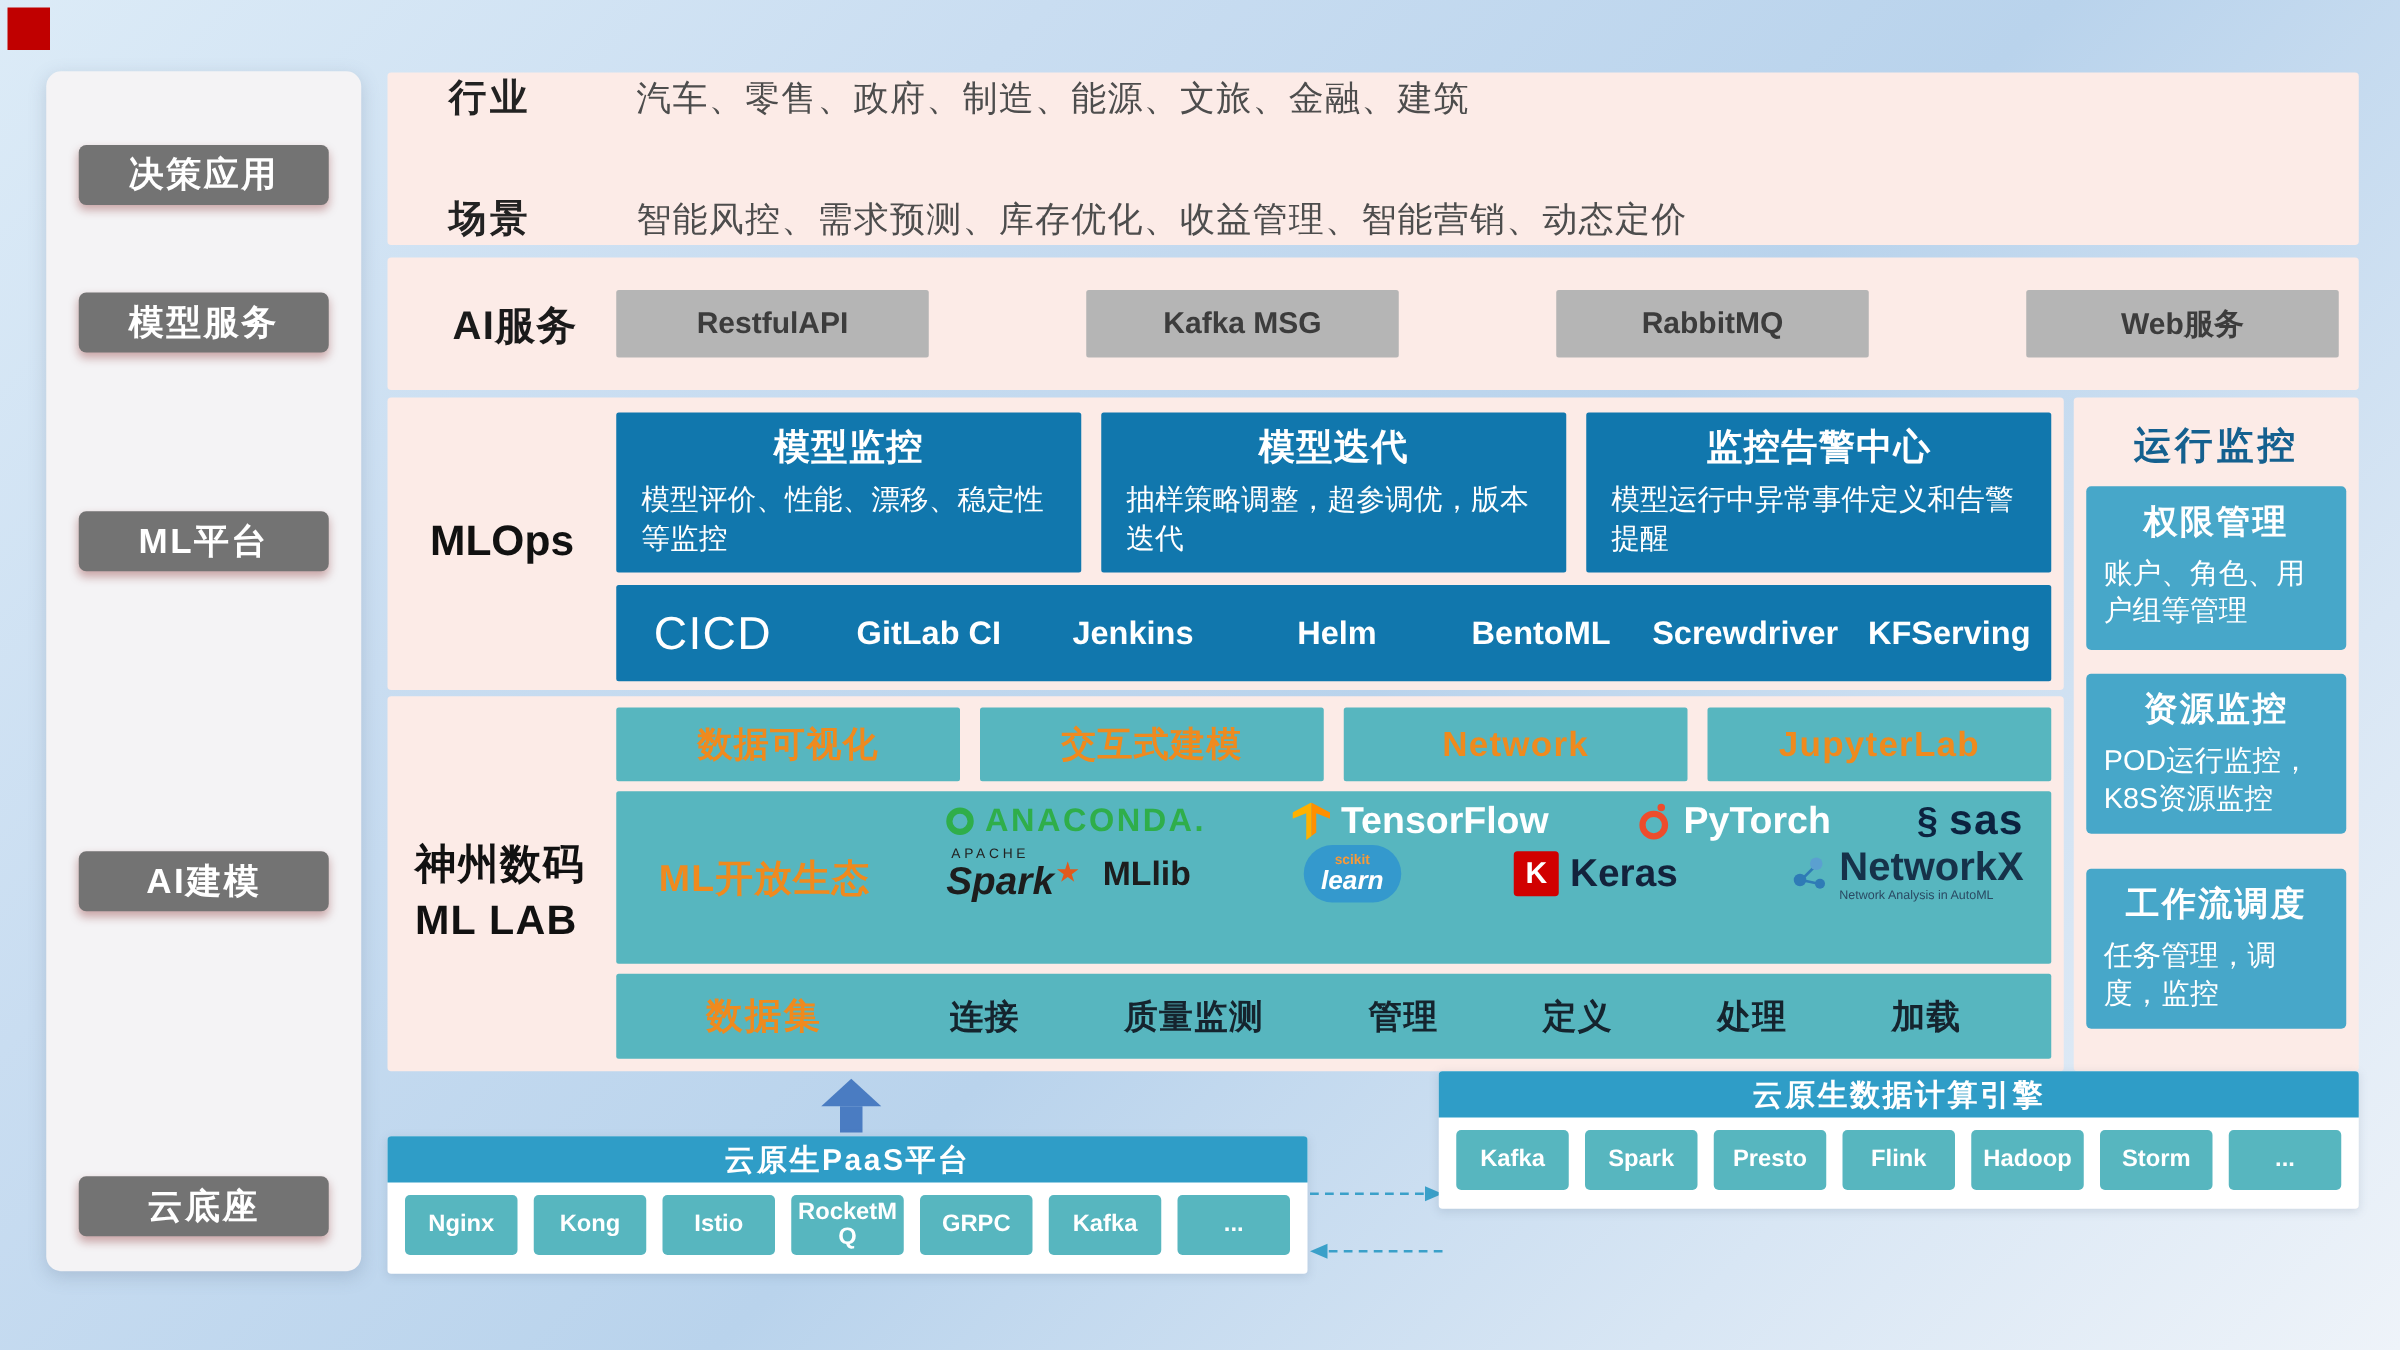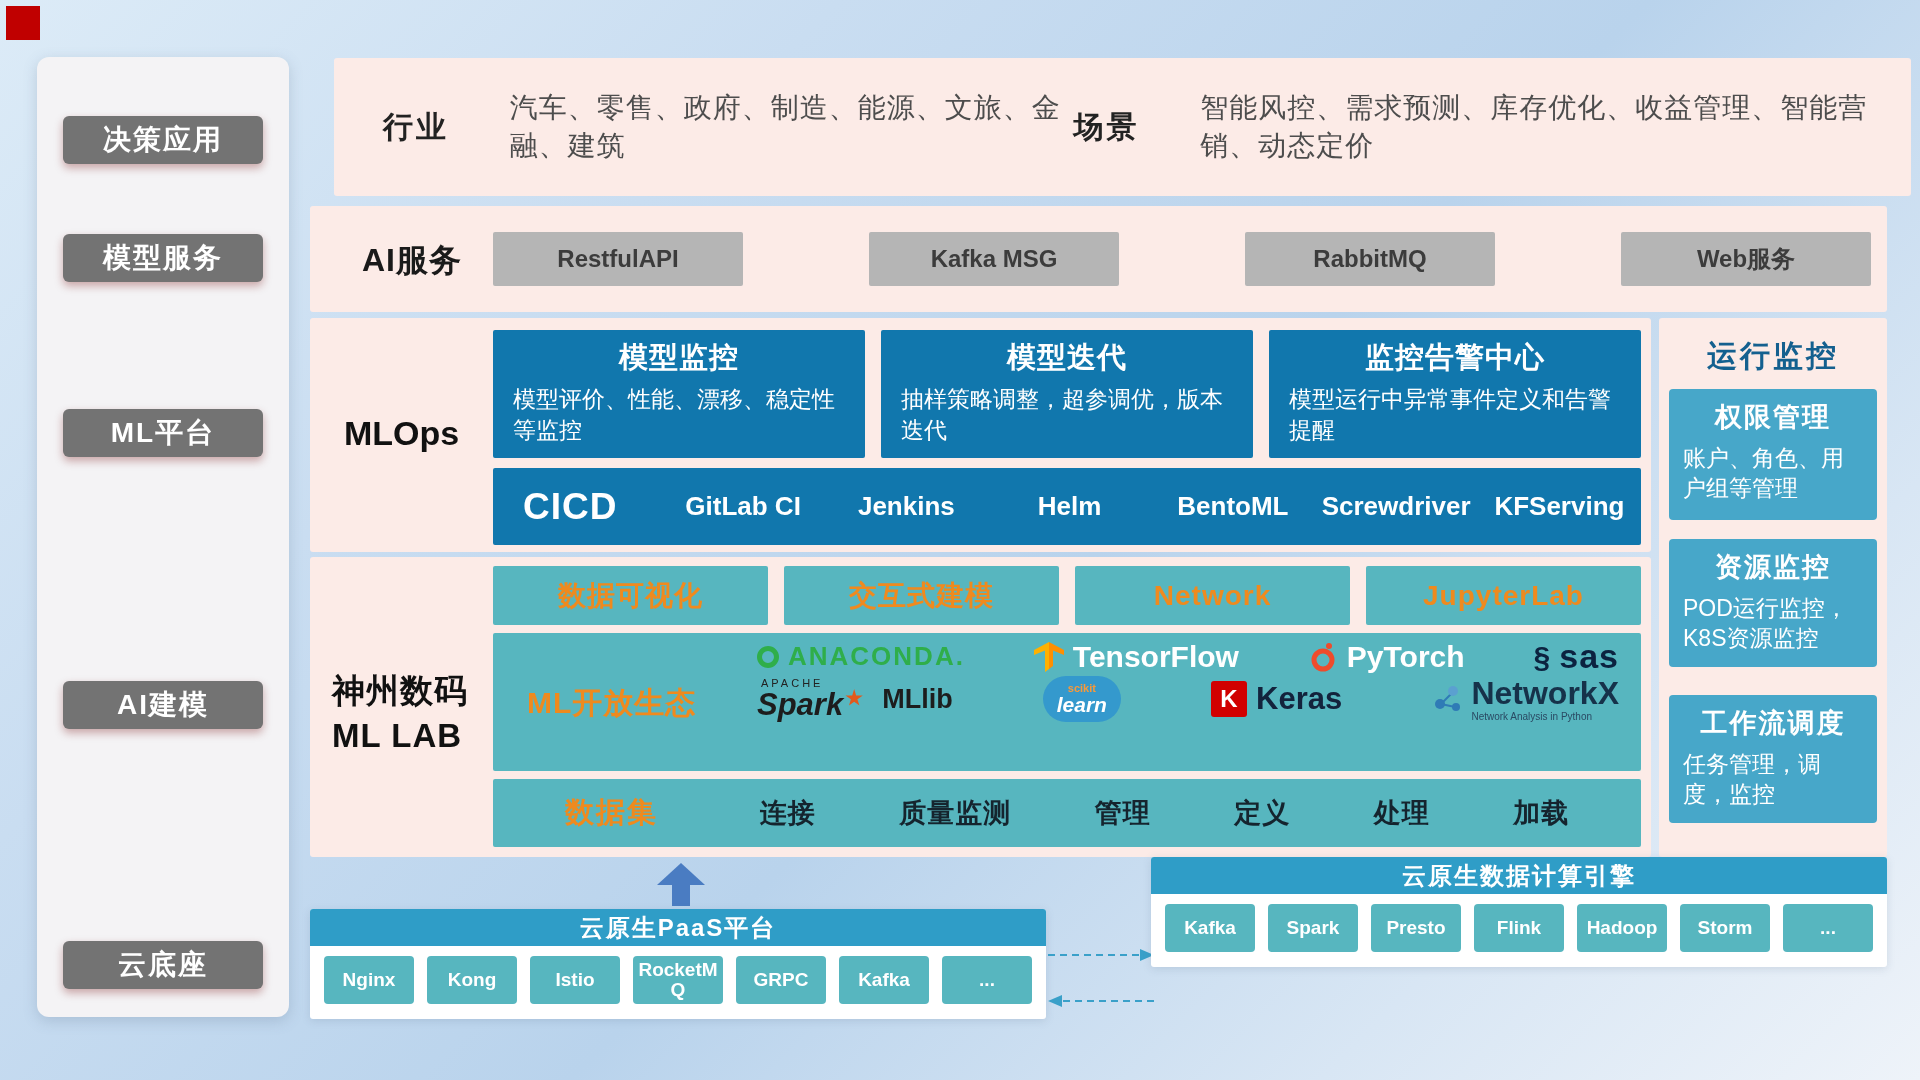--- a/index.html
+++ b/index.html
@@ -23,21 +23,21 @@
     position:absolute; left:26px; width:200px; height:48px;
     background:#737373; color:#fff; font-size:28px; font-weight:700;
     display:flex; align-items:center; justify-content:center;
     border-radius:6px; box-shadow:0 4px 8px rgba(120,20,20,.35); letter-spacing:2px;
   }
 
   
   .pinkrow { position:absolute; background:#fcebe7; border-radius:3px; }
 
   
-  .row-industry { left:310px; top:58px; width:1577px; height:138px; display:flex; flex-direction:row; justify-content:space-between; padding-left:49px;margin-left:24px; }
+  .row-industry { left:310px; top:58px; width:1577px; height:138px; display:flex; flex-direction:column; justify-content:space-between; padding-left:49px; }
   .ind-line { display:flex; align-items:center; }
   .ind-label { width:150px; font-size:30px; font-weight:700; color:#222; letter-spacing:3px; }
   .ind-value { font-size:28px; color:#4d4d4d; letter-spacing:1px; }
 
   
   .row-aiservice { left:310px; top:206px; width:1577px; height:106px; }
   .ai-label { position:absolute; left:52px; top:33px; font-size:32px; font-weight:700; color:#1a1a1a; letter-spacing:1px; }
   .ai-buttons { position:absolute; left:183px; right:16px; top:26px; height:54px; display:flex; justify-content:space-between; }
   .gray-btn {
     width:250px; height:54px; background:#b5b5b5; color:#3c3c3c;
@@ -45,21 +45,21 @@
   }
 
   
   .row-mlops { left:310px; top:318px; width:1341px; height:234px; }
   .mlops-label { position:absolute; left:34px; top:96px; font-size:34px; font-weight:700; color:#111; }
   .mlops-cards { position:absolute; left:183px; top:12px; width:1148px; height:128px; display:flex; gap:16px; }
   .blue-card { flex:1; background:#1177ad; color:#fff; border-radius:2px; padding-top:8px; }
   .blue-card .card-title { text-align:center; font-size:29px; font-weight:700; margin-bottom:6px; letter-spacing:1px; }
   .blue-card .card-desc { font-size:23px; line-height:1.35; padding:0 20px; }
   .cicd-bar { position:absolute; left:183px; top:150px; width:1148px; height:77px; background:#1177ad; color:#fff; display:flex; align-items:center; border-radius:2px; }
-  .cicd-label { font-size:37px; font-weight:700; margin:0 44px 0 30px; letter-spacing:1px; }
+  .cicd-label { font-size:37px; font-weight:400; margin:0 44px 0 30px; letter-spacing:1px; }
   .cicd-items { flex:1; display:flex; }
   .cicd-item { flex:1; text-align:center; font-size:26px; font-weight:600; }
 
   
   .row-mllab { left:310px; top:557px; width:1341px; height:300px; }
   .mllab-label { position:absolute; left:22px; top:112px; font-size:33px; font-weight:700; color:#111; line-height:1.35; letter-spacing:1px; }
   .tool-row { position:absolute; left:183px; top:9px; width:1148px; height:59px; display:flex; gap:16px; }
   .tool-btn { flex:1; background:#57b6bf; color:#ef8a1e; font-size:28px; font-weight:700; display:flex; align-items:center; justify-content:center; border-radius:2px; letter-spacing:1px; }
   .eco-box { position:absolute; left:183px; top:76px; width:1148px; height:138px; background:#57b6bf; border-radius:2px; }
   .eco-label { position:absolute; left:34px; top:50px; font-size:30px; font-weight:700; color:#ef8a1e; letter-spacing:1px; }
@@ -245,21 +245,21 @@
           <div class="logo">
             <svg width="30" height="30" viewBox="0 0 30 30">
               <line x1="9" y1="20" x2="21" y2="8" stroke="#2f7bb6" stroke-width="2"></line>
               <line x1="9" y1="20" x2="23" y2="23" stroke="#2f7bb6" stroke-width="2"></line>
               <circle cx="8" cy="20" r="5" fill="#2f7bb6"></circle>
               <circle cx="21" cy="7" r="5" fill="#5ba0d0"></circle>
               <circle cx="24" cy="23" r="4" fill="#2f7bb6"></circle>
             </svg>
             <div class="nx-col">
               <span class="nx-text">NetworkX</span>
-              <span class="nx-sub">Network Analysis in Python</span>
+              <span class="nx-sub">Network Analysis in AutoML</span>
             </div>
           </div>
         </div>
       </div>
     </div>
 
     <div class="dataset-bar">
       <span class="dataset-label">数据集</span>
       <div class="dataset-items">
         <span class="dataset-item">连接</span>

